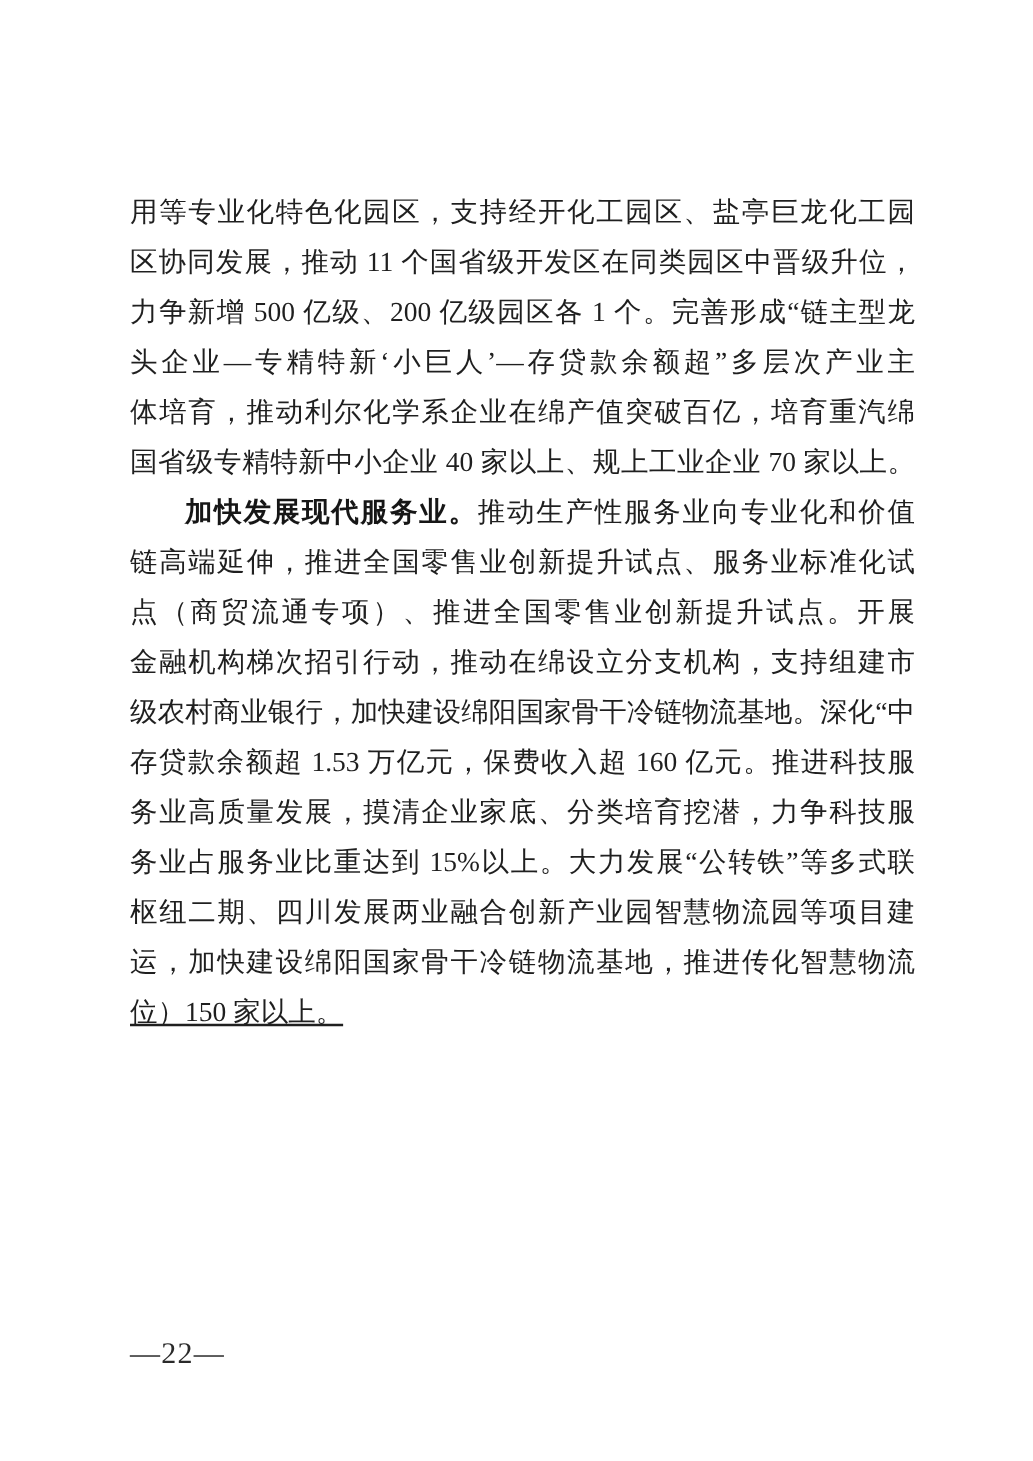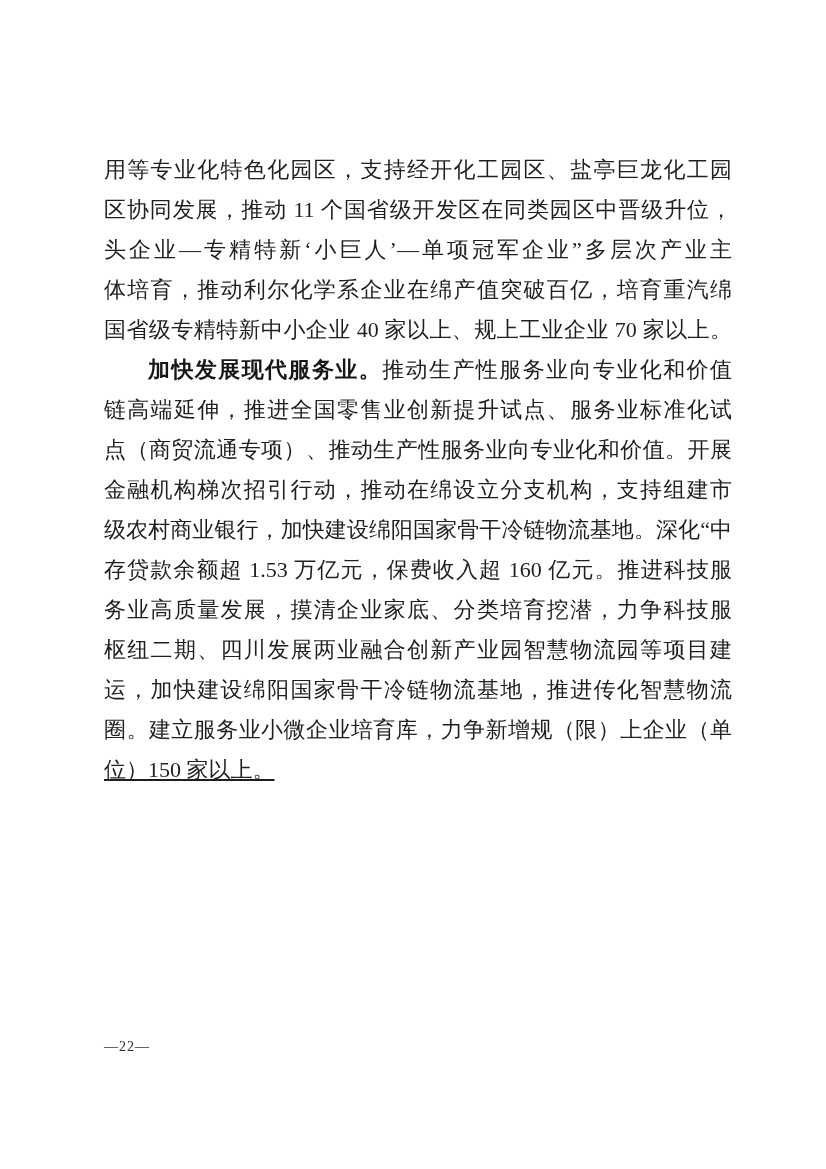--- a/index.html
+++ b/index.html
@@ -38,43 +38,44 @@
   .line.indent {
     padding-left: 44px;
   }
   .run-bold {
     font-weight: bold;
     color: #161616;
   }
   .footer {
     position: absolute;
     left: 104px;
-    top: 1032px;
-    font-size: 14px;
+    top: 1068px;
+    font-size: 24px;
     line-height: 30px;
     letter-spacing: 1px;
     color: #2a2a2a;
   }
 </style>
 </head>
 <body>
 
 <div class="page">
   <div class="text-block">
       <div class="line"><span class="run">用等专业化特色化园区，支持经开化工园区、盐亭巨龙化工园</span></div>
       <div class="line"><span class="run">区协同发展，推动 11 个国省级开发区在同类园区中晋级升位，</span></div>
-      <div class="line"><span class="run">头企业—专精特新‘小巨人’—单项冠军企业”多层次产业主</span></div>
+      <div class="line"><span class="run">力争新增 500 亿级、200 亿级园区各 1 个。完善形成“链主型龙</span></div>
+      <div class="line"><span class="run">头企业—专精特新‘小巨人’—存贷款余额超”多层次产业主</span></div>
       <div class="line"><span class="run">体培育，推动利尔化学系企业在绵产值突破百亿，培育重汽绵</span></div>
       <div class="line"><span class="run">国省级专精特新中小企业 40 家以上、规上工业企业 70 家以上。</span></div>
       <div class="line indent"><span class="run-bold">加快发展现代服务业。</span><span class="run">推动生产性服务业向专业化和价值</span></div>
       <div class="line"><span class="run">链高端延伸，推进全国零售业创新提升试点、服务业标准化试</span></div>
-      <div class="line"><span class="run">点（商贸流通专项）、推动生产性服务业向专业化和价值。开展</span></div>
+      <div class="line"><span class="run">点（商贸流通专项）、推进全国零售业创新提升试点。开展</span></div>
       <div class="line"><span class="run">金融机构梯次招引行动，推动在绵设立分支机构，支持组建市</span></div>
       <div class="line"><span class="run">级农村商业银行，加快建设绵阳国家骨干冷链物流基地。深化“中</span></div>
       <div class="line"><span class="run">存贷款余额超 1.53 万亿元，保费收入超 160 亿元。推进科技服</span></div>
       <div class="line"><span class="run">务业高质量发展，摸清企业家底、分类培育挖潜，力争科技服</span></div>
+      <div class="line"><span class="run">务业占服务业比重达到 15%以上。大力发展“公转铁”等多式联</span></div>
       <div class="line"><span class="run">枢纽二期、四川发展两业融合创新产业园智慧物流园等项目建</span></div>
       <div class="line"><span class="run">运，加快建设绵阳国家骨干冷链物流基地，推进传化智慧物流</span></div>
-      <div class="line"><span class="run">圈。建立服务业小微企业培育库，力争新增规（限）上企业（单</span></div>
       <div class="line lastline"><span class="run">位）150 家以上。</span></div>
     </div>
   <div class="footer">—22—</div>
 </div>
 
 </body></html>

